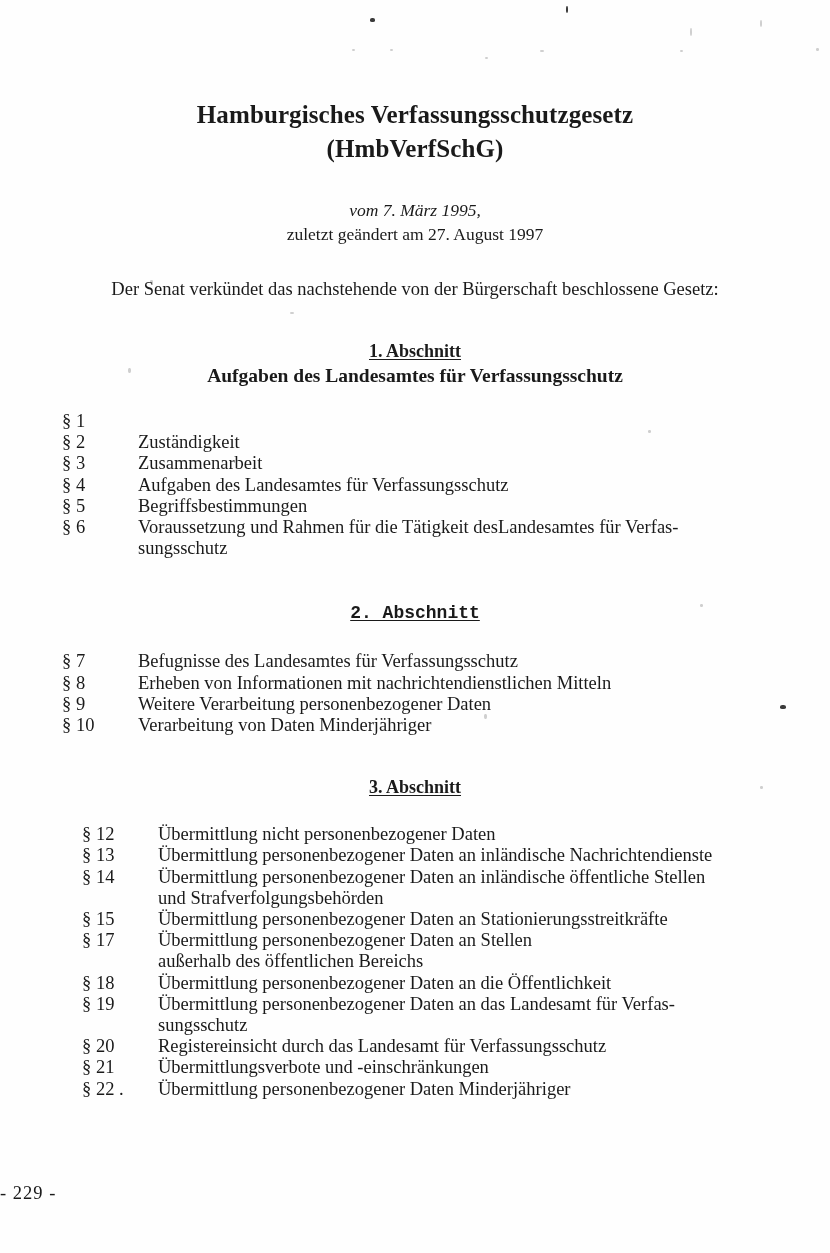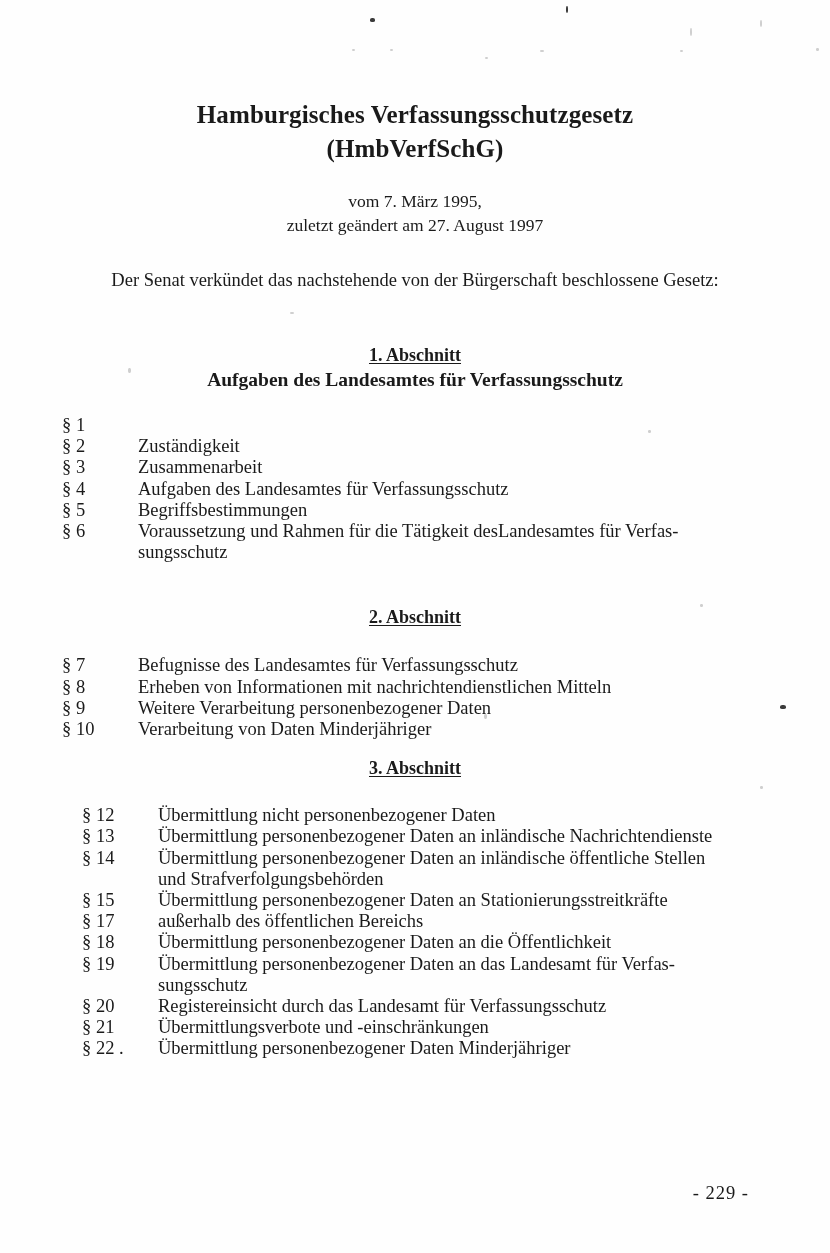--- a/index.html
+++ b/index.html
@@ -49,21 +49,21 @@
   }
   .title-line1 { margin-top: 98px; }
   .title-line2 { margin-top: 1px; }
 
   .subtitle {
     text-align: center;
     font-size: 17.5px;
     line-height: 24px;
     margin: 0;
   }
-  .subtitle-1 { margin-top: 24px; }
+  .subtitle-1 { margin-top: 33px; font-style: italic; }
 
   .promulgation {
     text-align: center;
     font-size: 18.5px;
     line-height: 24px;
     margin: 0;
     margin-top: 31px;
   }
 
   
@@ -77,23 +77,23 @@
     font-size: 18px;
     line-height: 24px;
     text-decoration: underline;
     text-underline-offset: 2px;
   }
   .section-head .section-title {
     display: block;
     font-size: 19.5px;
     line-height: 25px;
   }
-  .sec-1 { margin-top: 51px; }
-  .sec-2 { margin-top: 42px; }
-  .sec-3 { margin-top: 16px; }
+  .sec-1 { margin-top: 38px; }
+  .sec-2 { margin-top: 42px; font-family: Liberation Mono, monospace; }
+  .sec-3 { margin-top: 39px; }
 
   
   .toc {
     margin: 0;
     padding: 0;
     list-style: none;
   }
   .toc-1 { margin-top: 23px; }
   .toc-2 { margin-top: 26px; }
   .toc-3 { margin-top: 25px; margin-left: 20px; }
@@ -120,21 +120,21 @@
   .toc-text .cont {
     display: block;
   }
 
   
   .page-number {
     position: absolute;
     left: 0;
     top: 1183px;
     width: 749px;
-    text-align: right;
+    text-align: left;
     font-size: 18.5px;
     letter-spacing: 1px;
   }
 </style>
 </head>
 <body>
 
 <div class="page">
 
   <div class="speck dark" style="left:370px; top:18px; width:5px; height:4px;"></div>
@@ -240,20 +240,21 @@
           <span class="cont">und Strafverfolgungsbehörden</span>
         </span>
       </li>
       <li class="toc-item">
         <span class="toc-num">§ 15</span>
         <span class="toc-text">Übermittlung personenbezogener Daten an Stationierungsstreitkräfte</span>
       </li>
       <li class="toc-item">
         <span class="toc-num">§ 17</span>
         <span class="toc-text">
+          <span>Übermittlung personenbezogener Daten an Stellen</span>
           <span class="cont">außerhalb des öffentlichen Bereichs</span>
         </span>
       </li>
       <li class="toc-item">
         <span class="toc-num">§ 18</span>
         <span class="toc-text">Übermittlung personenbezogener Daten an die Öffentlichkeit</span>
       </li>
       <li class="toc-item">
         <span class="toc-num">§ 19</span>
         <span class="toc-text">

